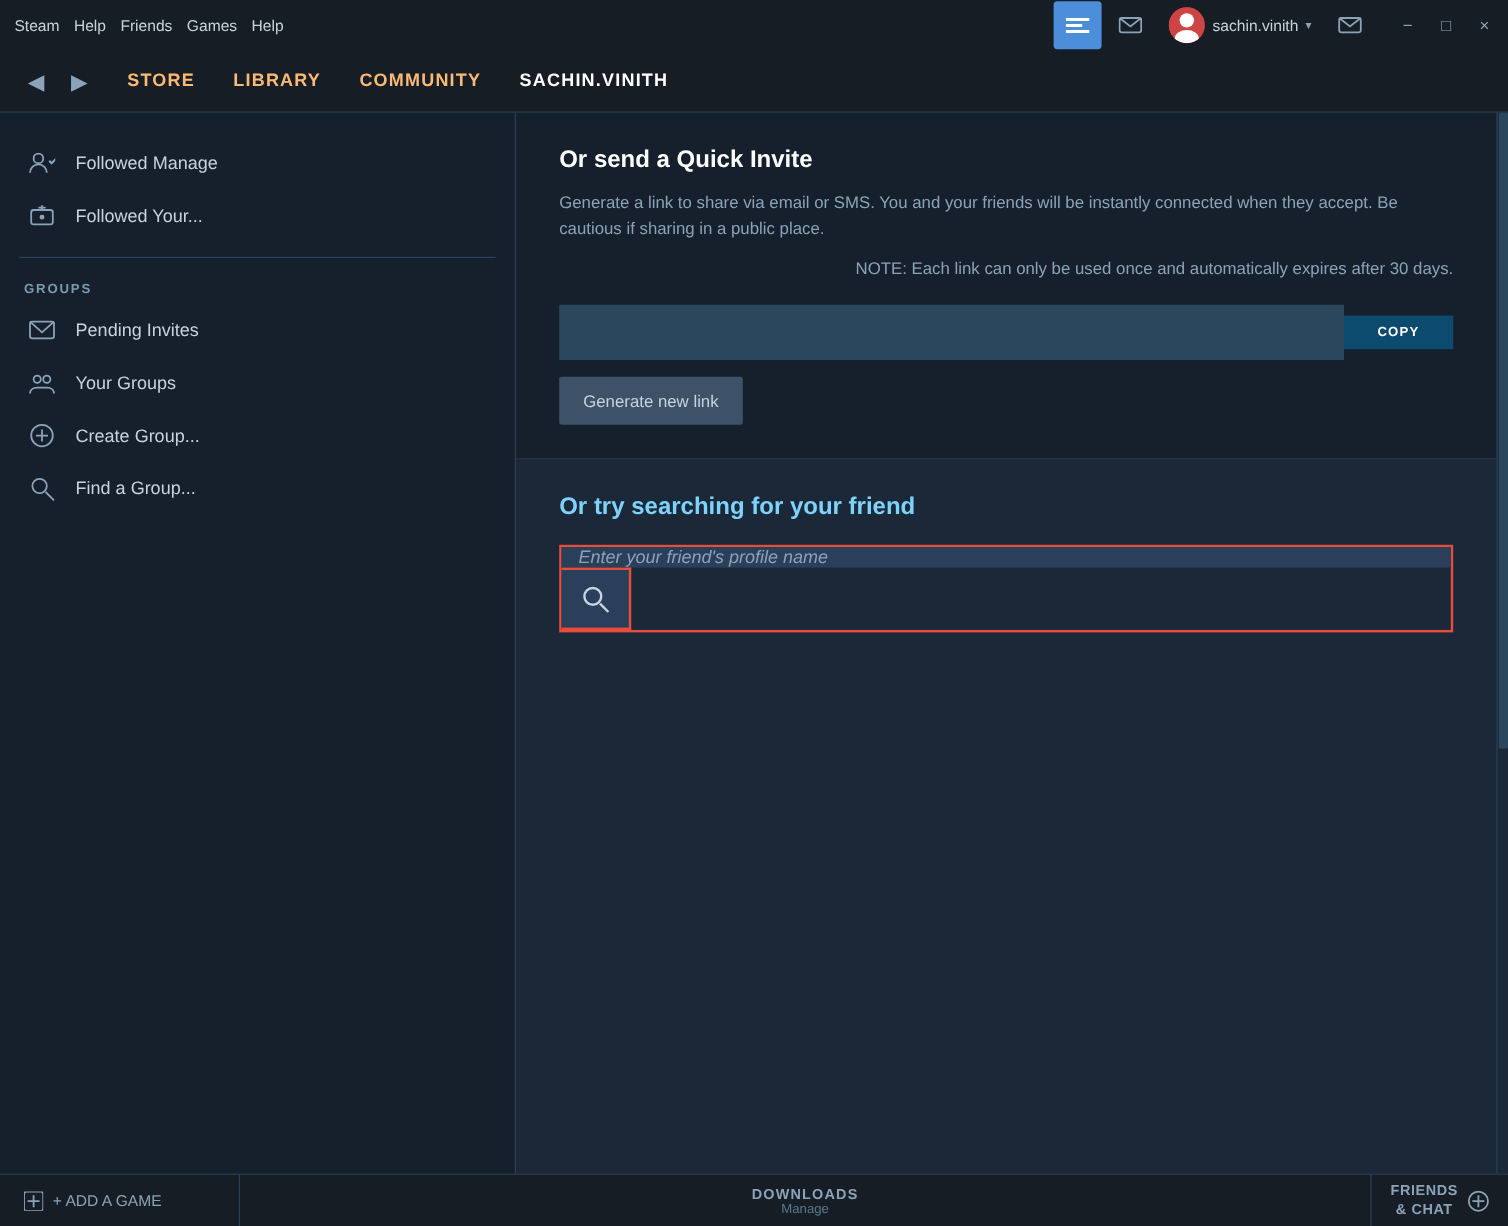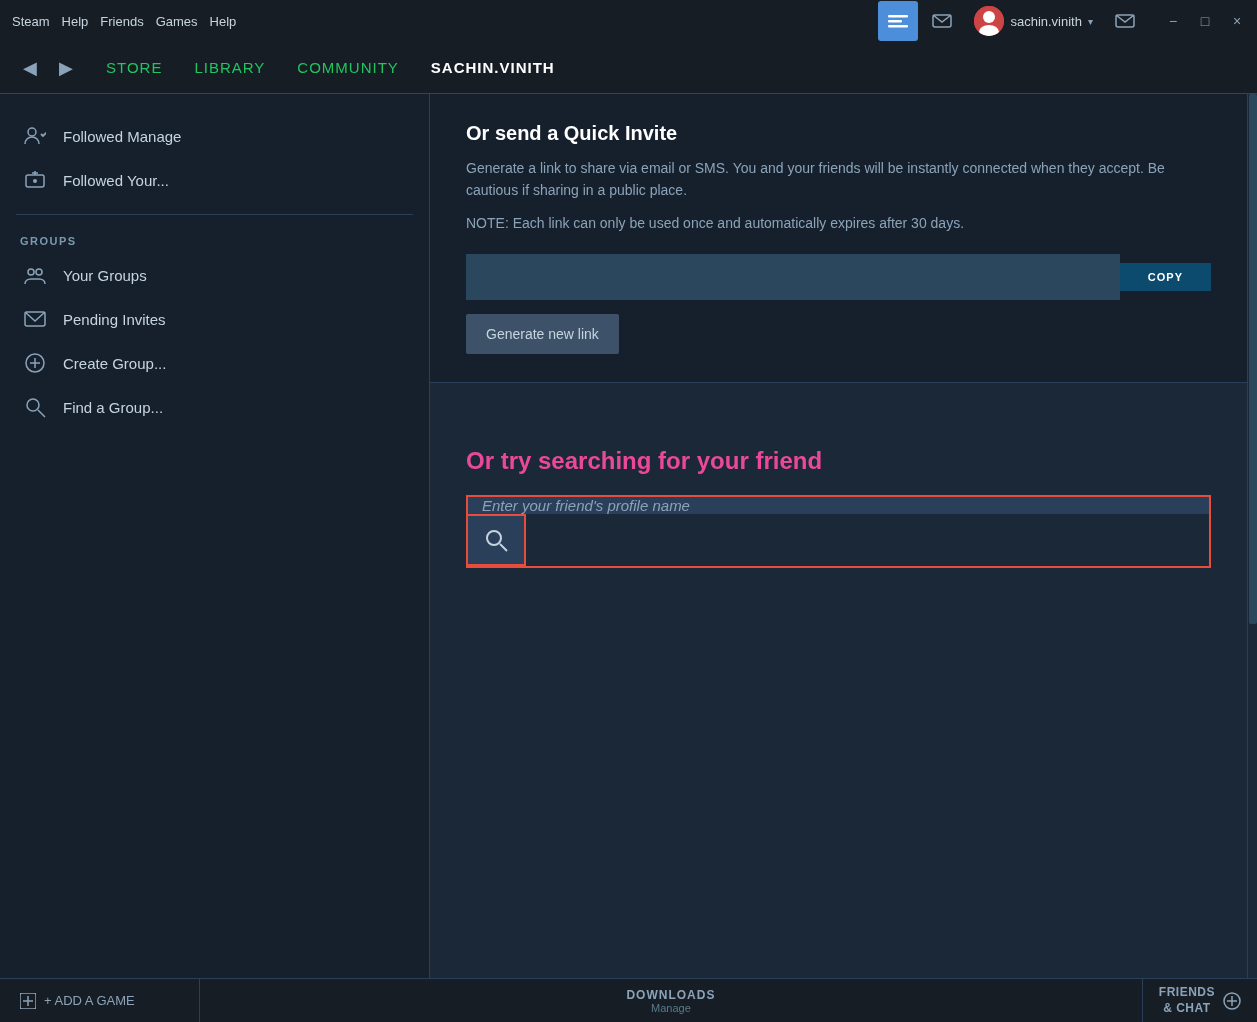--- a/index.html
+++ b/index.html
@@ -140,23 +140,23 @@
       color: #8ba3b8;
       font-size: 18px;
     }
     .nav-items {
       display: flex;
       align-items: center;
       gap: 4px;
       margin-left: 8px;
     }
     .nav-item {
-      color: #22c55e;
+      color: #fdba74;
       font-size: 15px;
-      font-weight: 400;
+      font-weight: 700;
       text-transform: uppercase;
       letter-spacing: 1px;
       padding: 8px 14px;
       cursor: pointer;
       text-decoration: none;
     }
     .nav-item.active {
       color: #fff;
       font-weight: 700;
     }
@@ -234,20 +234,21 @@
       color: #8ba3b8;
       font-size: 14px;
       line-height: 1.6;
       margin-bottom: 10px;
     }
     .quick-invite-note {
       color: #8ba3b8;
       font-size: 14px;
       line-height: 1.6;
       margin-bottom: 20px;
+      text-align: right;
     }
     .invite-link-row {
       display: flex;
       align-items: center;
       gap: 0;
       margin-bottom: 14px;
     }
     .invite-link-field {
       flex: 1;
       height: 46px;
@@ -280,25 +281,24 @@
       cursor: pointer;
       border-radius: 2px;
     }
 
     
     .search-section {
       background: #1b2838;
       padding: 28px 36px;
     }
     .search-title {
-      color: #ec4899;
-      font-size: 24px;
+      color: #7dd3fc;
+      font-size: 20px;
       font-weight: 600;
       margin-bottom: 20px;
-      margin-top: 36px;
     }
     .friend-search-input {
       flex: 1;
       height: 52px;
       background: #2a3f5a;
       border: none;
       color: #8ba3b8;
       font-size: 15px;
       padding: 0 14px;
       outline: none;
@@ -480,36 +480,36 @@
       <span>Followed Your...</span>
     </div>
 
     <hr class="sidebar-divider">
 
     <div class="sidebar-section-label">GROUPS</div>
 
     <div class="sidebar-item">
       <div class="sidebar-icon">
         <svg width="22" height="22" viewBox="0 0 22 22">
+          <rect x="1" y="4" width="20" height="14" rx="2" fill="none" stroke="#8ba3b8" stroke-width="1.5"></rect>
+          <polyline points="1,4 11,13 21,4" fill="none" stroke="#8ba3b8" stroke-width="1.5"></polyline>
+        </svg>
+      </div>
+      <span>Pending Invites</span>
+    </div>
+
+    <div class="sidebar-item">
+      <div class="sidebar-icon">
+        <svg width="22" height="22" viewBox="0 0 22 22">
           <circle cx="7" cy="8" r="3" fill="none" stroke="#8ba3b8" stroke-width="1.5"></circle>
           <circle cx="15" cy="8" r="3" fill="none" stroke="#8ba3b8" stroke-width="1.5"></circle>
           <path d="M1 20c0-3 2.5-5 6-5h8c3.5 0 6 2 6 5" fill="none" stroke="#8ba3b8" stroke-width="1.5"></path>
         </svg>
       </div>
       <span>Your Groups</span>
-    </div>
-
-    <div class="sidebar-item">
-      <div class="sidebar-icon">
-        <svg width="22" height="22" viewBox="0 0 22 22">
-          <rect x="1" y="4" width="20" height="14" rx="2" fill="none" stroke="#8ba3b8" stroke-width="1.5"></rect>
-          <polyline points="1,4 11,13 21,4" fill="none" stroke="#8ba3b8" stroke-width="1.5"></polyline>
-        </svg>
-      </div>
-      <span>Pending Invites</span>
     </div>
 
     <div class="sidebar-item">
       <div class="sidebar-icon">
         <svg width="22" height="22" viewBox="0 0 22 22">
           <circle cx="11" cy="11" r="9" fill="none" stroke="#8ba3b8" stroke-width="1.5"></circle>
           <line x1="11" y1="6" x2="11" y2="16" stroke="#8ba3b8" stroke-width="1.5"></line>
           <line x1="6" y1="11" x2="16" y2="11" stroke="#8ba3b8" stroke-width="1.5"></line>
         </svg>
       </div>

